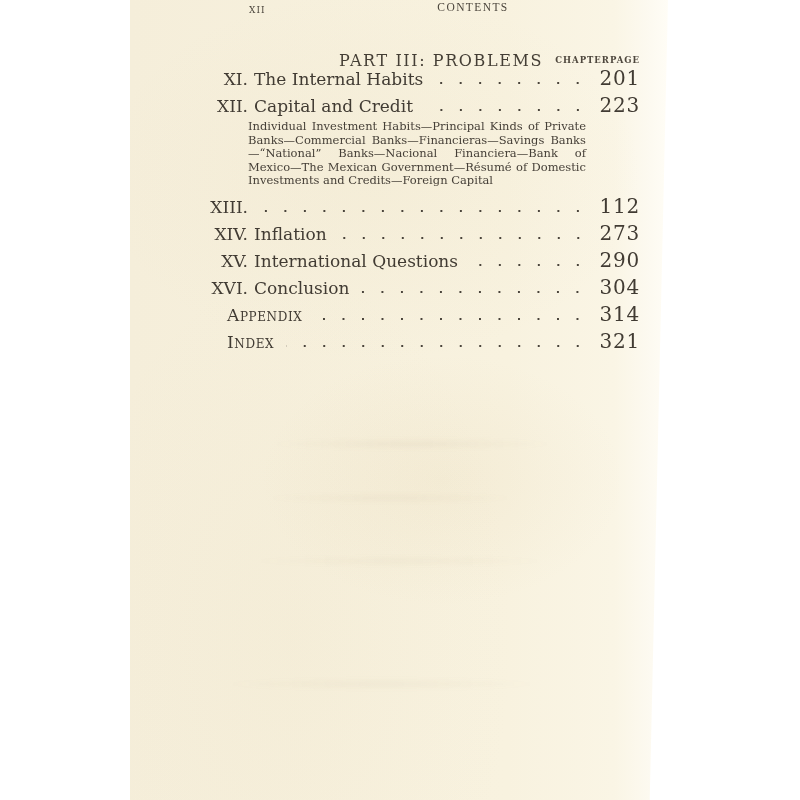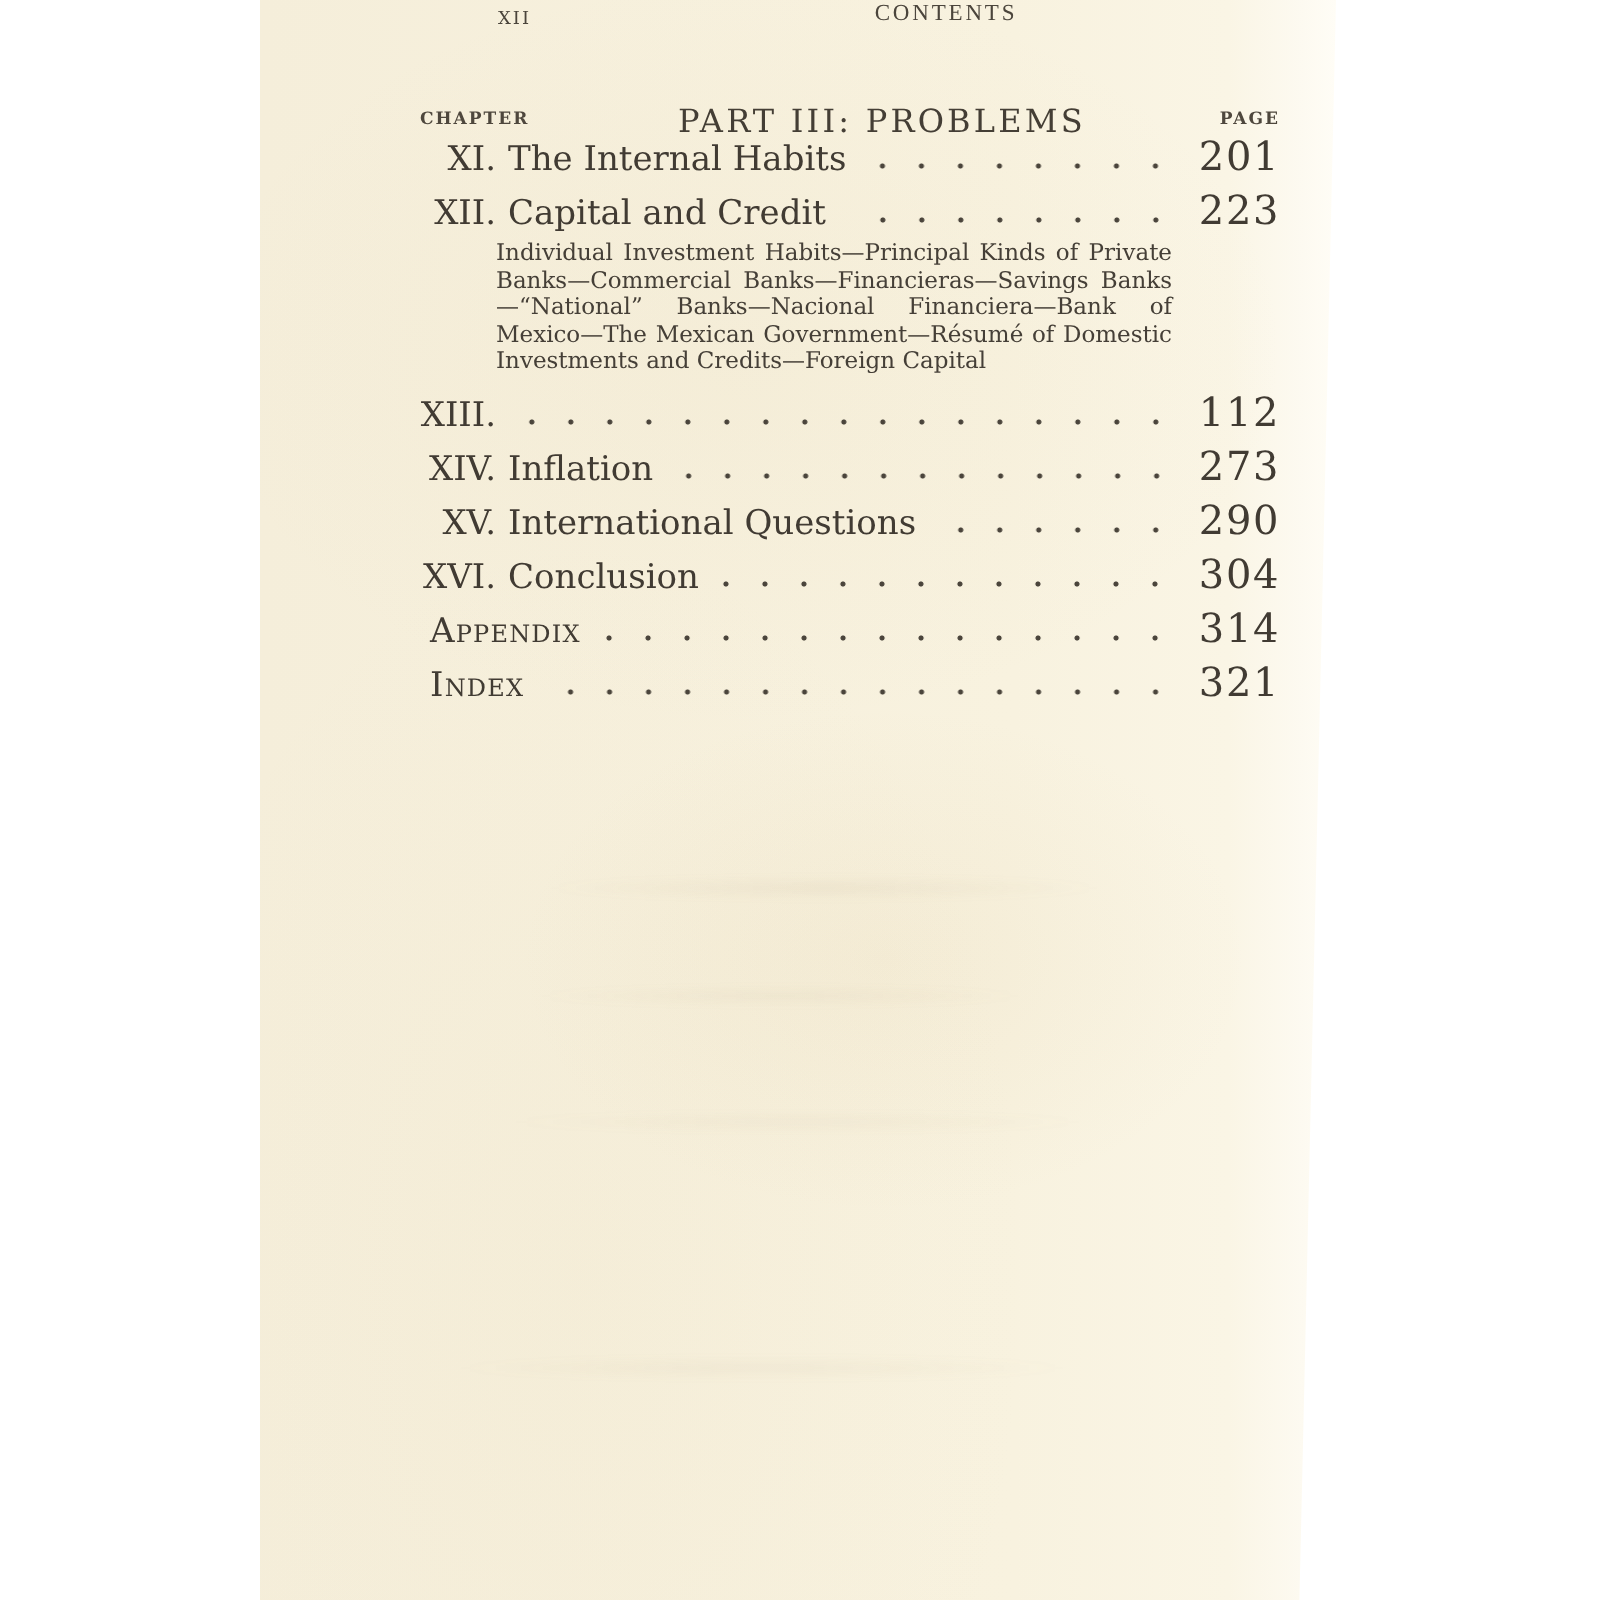--- a/index.html
+++ b/index.html
@@ -54,21 +54,21 @@
   
   .part-heading {
     position: absolute; top: 35px; left: 0; width: 430px;
     margin: 16px; text-align: center; font-weight: 400;
     font-size: 16px; letter-spacing: 1.6px; color: #443e35;
   }
 
   
   .col-labels {
     position: absolute; top: 55px; left: 0; width: 430px;
-    display: flex; justify-content: space-between;
+    display: flex; justify-content: flex-end;
     font-size: 8.5px; font-weight: bold; letter-spacing: 1px; color: #4e473d;
   }
 
   
   .toc { position: absolute; top: 66px; left: 0; width: 430px; }
   .row {
     display: flex; align-items: baseline;
     height: 27px; font-size: 17px; white-space: nowrap;
   }
   .num { flex: none; width: 38px; text-align: right; }
@@ -83,21 +83,21 @@
   }
   .pagenum {
     flex: none; min-width: 34px; text-align: right;
     font-size: 20px; letter-spacing: 0.8px;
   }
   .summary {
     margin: 0 0 6px 0; padding-left: 38px; padding-right: 54px;
     font-size: 11.5px; line-height: 13.5px;
     text-align: justify; color: #453f37;
   }
-  .back .title { margin-left: 0; font-variant: small-caps; font-size: 17px; letter-spacing: 0.6px; }
+  .back .title { margin-left: 12px; font-variant: small-caps; font-size: 17px; letter-spacing: 0.6px; }
   .back { padding-left: 5px; }
 </style>
 </head>
 <body>
 
 <div class="stage">
   <div class="paper">
     <div class="ghosting"></div>
 
     <div class="content">

